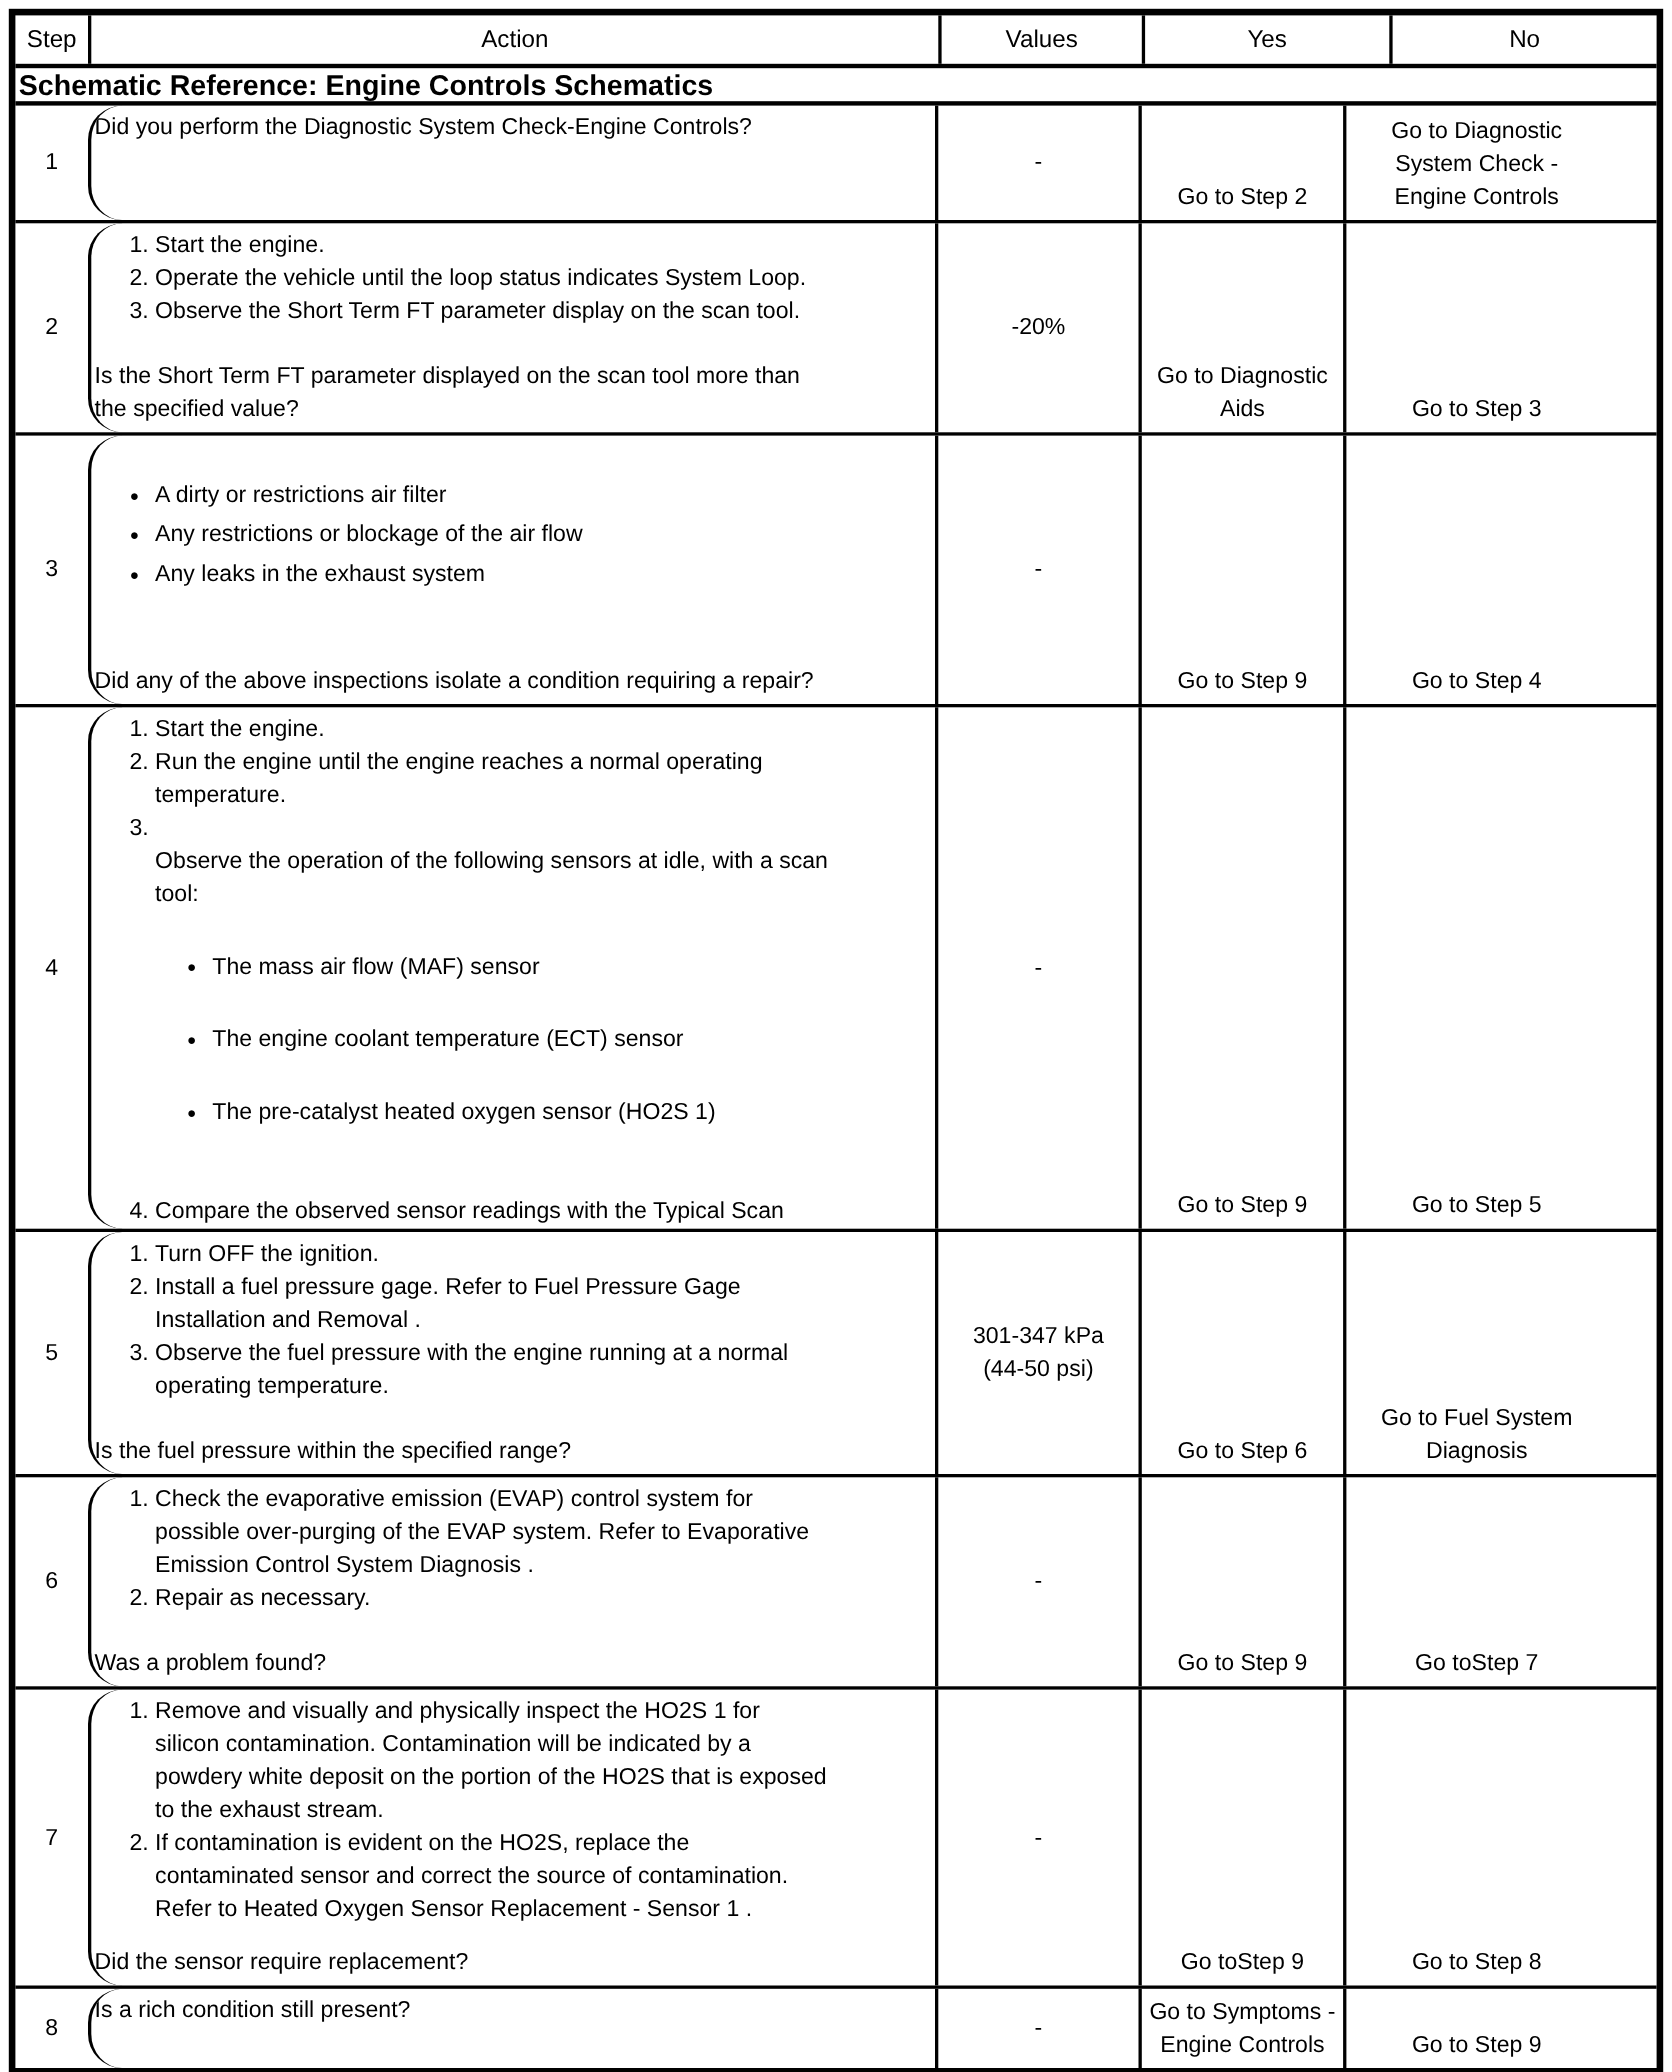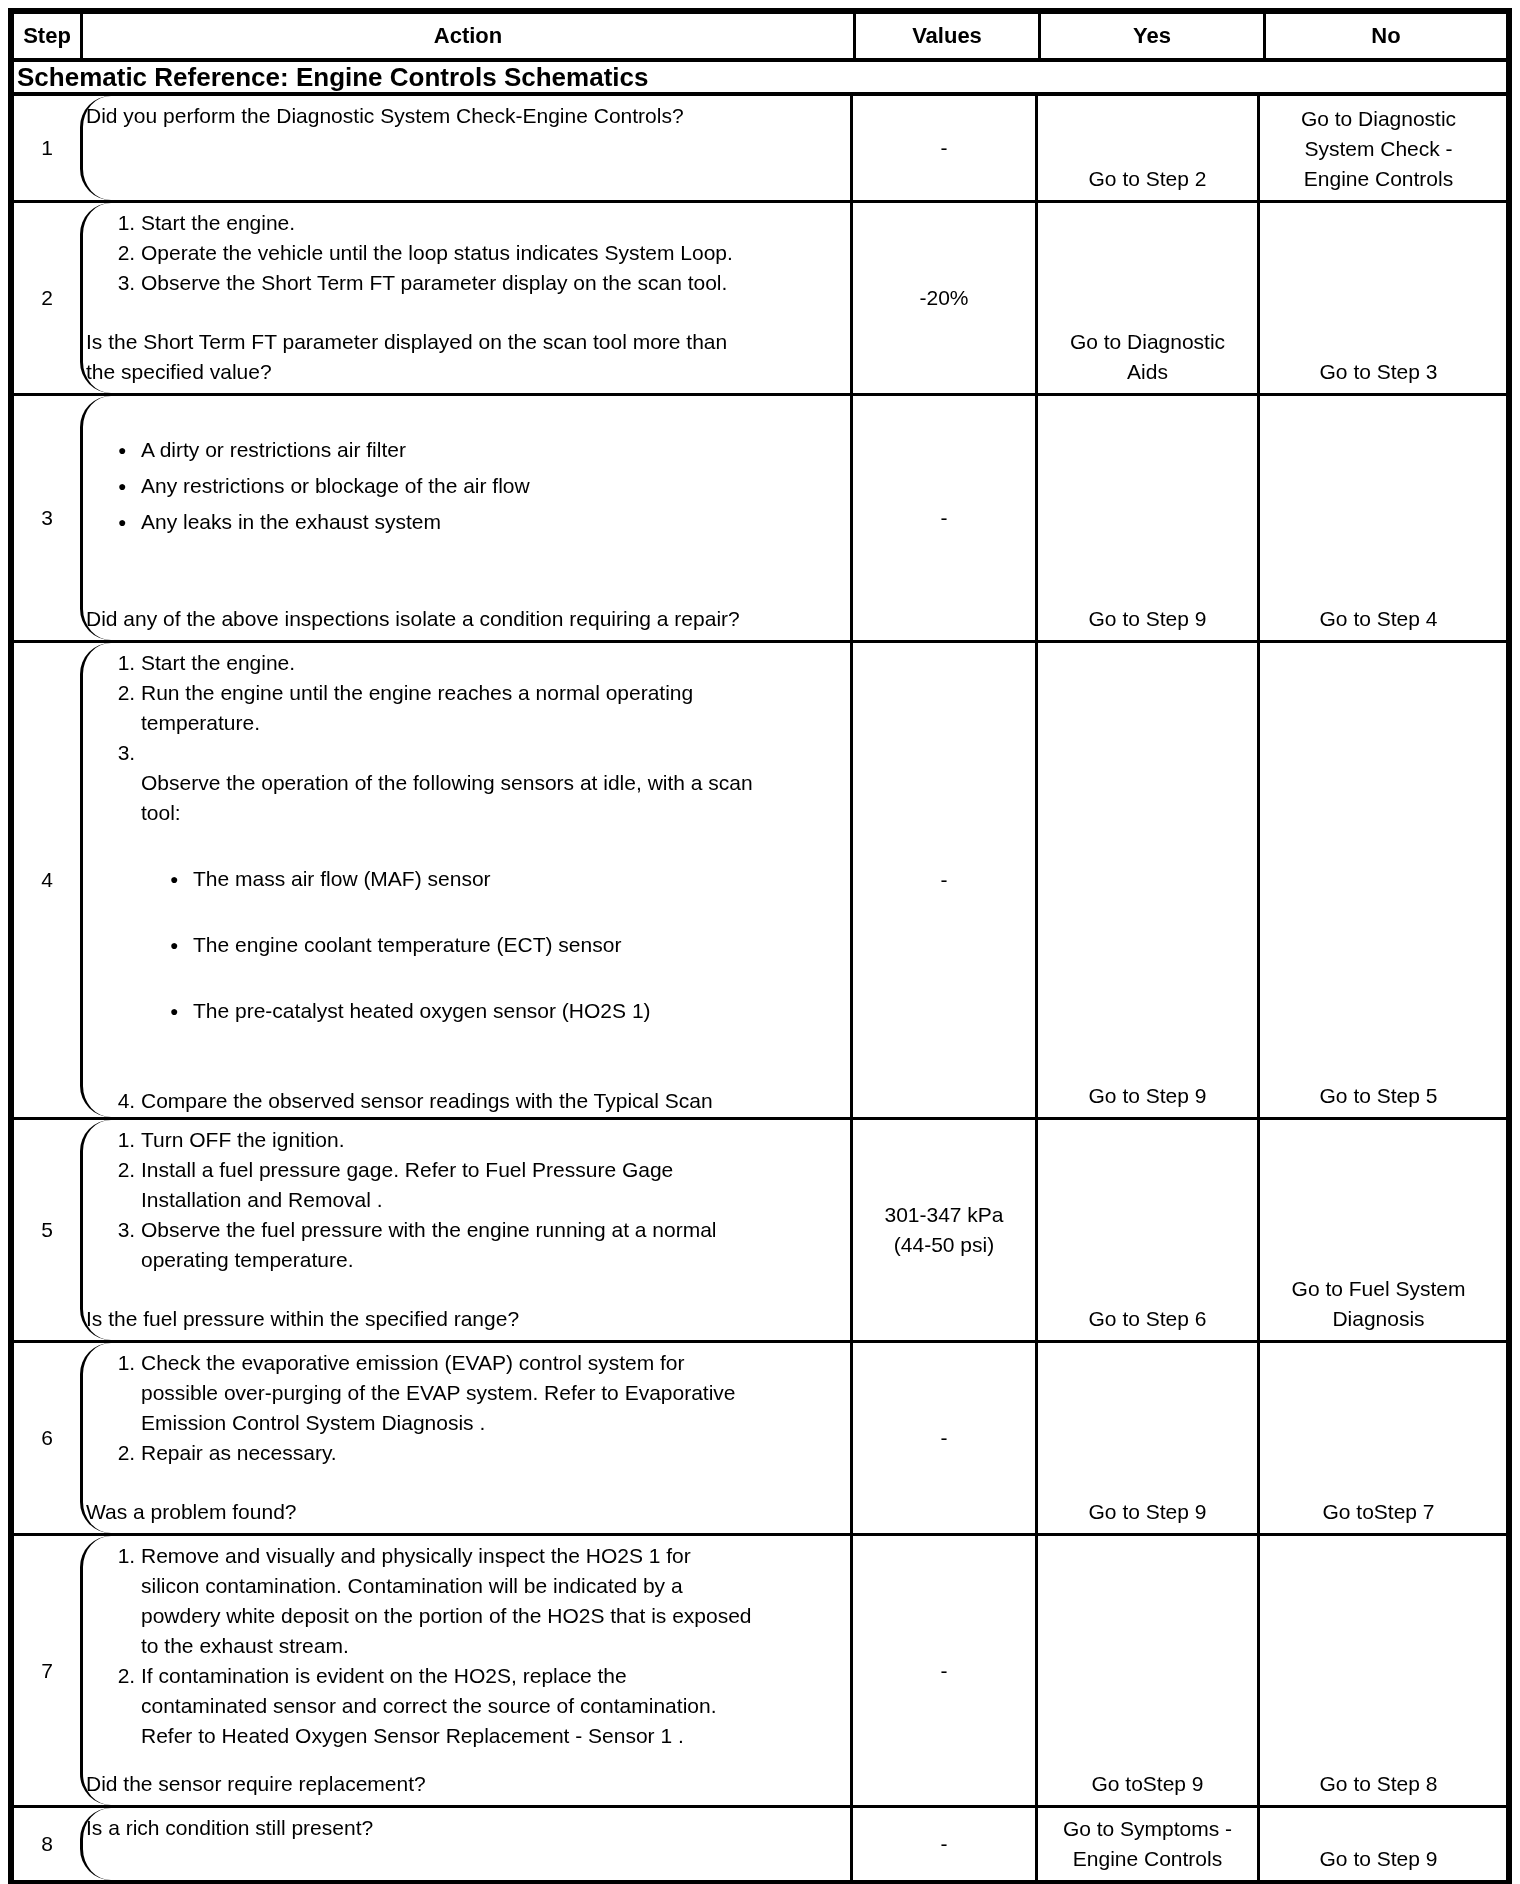--- a/index.html
+++ b/index.html
@@ -20,23 +20,23 @@
   }
   .row{display:flex;border-top:3px solid #000;}
   .row.header-row{border-top:none;}
   .row.schem-row{border-top:4px solid #000;}
   .row.first-body{border-top:4px solid #000;}
   .cell{flex:0 0 auto;box-sizing:content-box;overflow:hidden;}
   .cell + .cell{border-left:3px solid #000;}
   .c-step{width:66px;display:flex;align-items:center;justify-content:center;text-align:center;}
   .c-action{width:770px;display:flex;flex-direction:column;padding:5px 2px 6px 3px;box-sizing:border-box;width:770px;border-radius:31px;}
   .c-values{width:182px;display:flex;align-items:center;justify-content:center;text-align:center;white-space:pre-line;}
-  .c-yes{width:222px;display:flex;align-items:flex-end;justify-content:center;text-align:center;white-space:pre-line;padding-bottom:6px;box-sizing:border-box;}
+  .c-yes{width:186px;display:flex;align-items:flex-end;justify-content:center;text-align:center;white-space:pre-line;padding-bottom:6px;box-sizing:border-box;}
   .c-no{width:240px;display:flex;align-items:flex-end;justify-content:center;text-align:center;white-space:pre-line;padding-bottom:6px;box-sizing:border-box;}
-  .hcell{font-weight:bold;font-size:22px;display:flex;align-items:center;justify-content:center;text-align:center;}
+  .hcell{font-weight:normal;font-size:22px;display:flex;align-items:center;justify-content:center;text-align:center;}
   .h-step{width:66px;}
   .h-action{width:770px;}
   .h-values{width:182px;}
   .h-yes{width:222px;}
   .h-no{width:240px;}
   .schem-cell{
     width:1492px;
     font-weight:bold;font-size:26px;
     display:flex;align-items:center;
     padding-left:3px;box-sizing:border-box;

